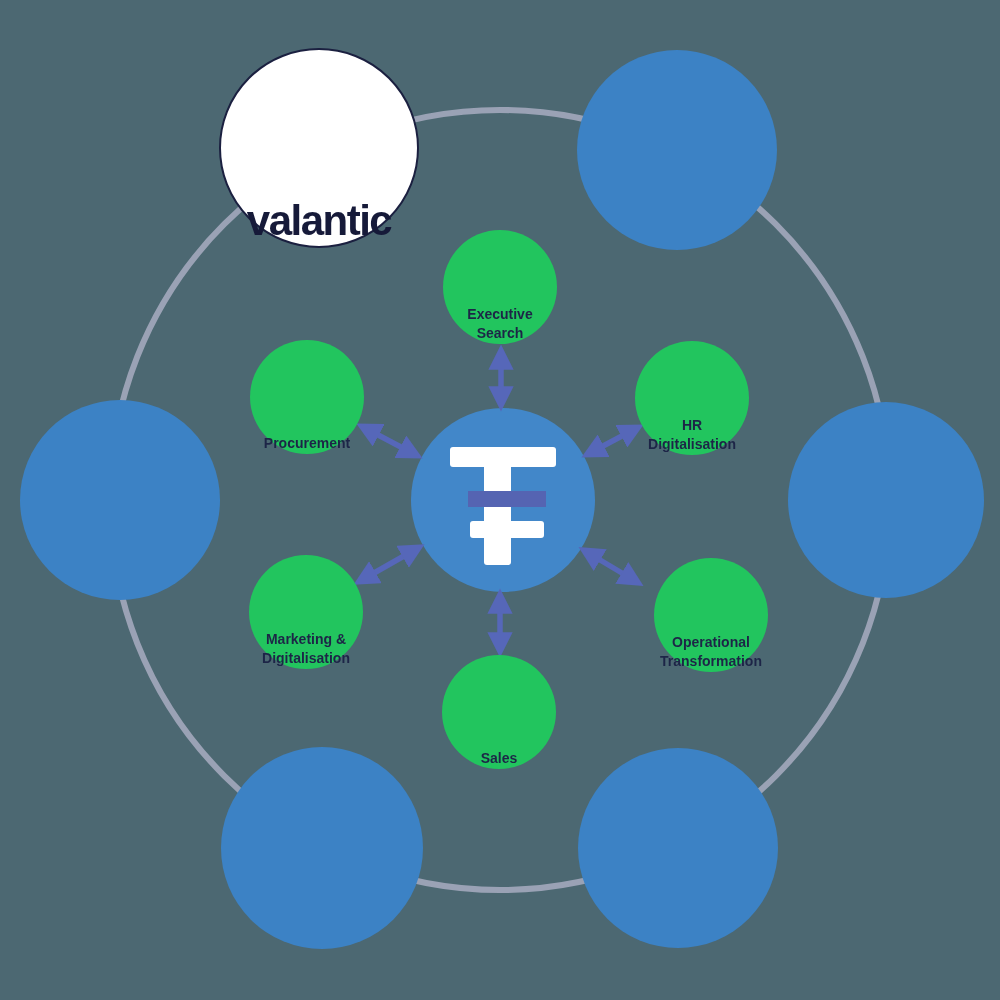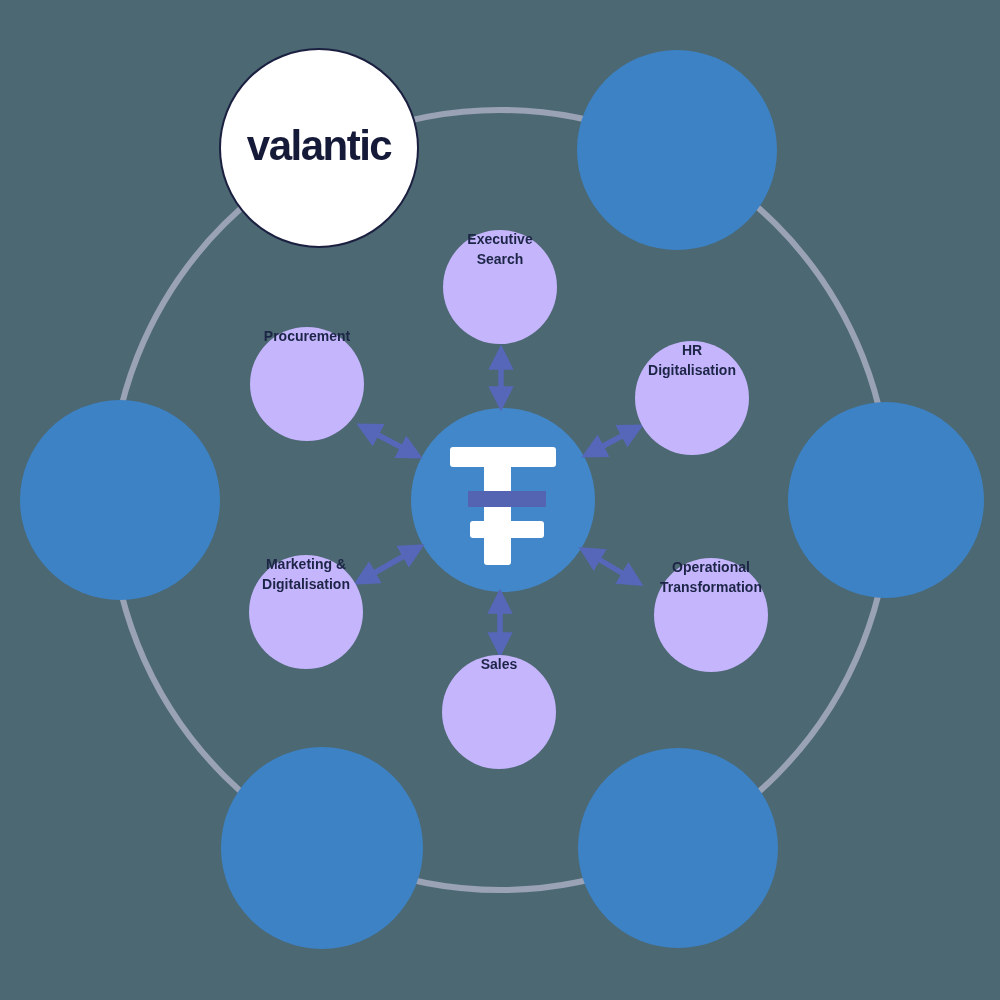--- a/index.html
+++ b/index.html
@@ -25,21 +25,21 @@
     border-radius: 50%;
     background: #3c82c5;
   }
 
   .valantic-circle {
     position: absolute;
     border-radius: 50%;
     background: #ffffff;
     border: 2px solid #1b2040;
     display: flex;
-    align-items: center;
+    align-items: flex-end;
     justify-content: center;
     box-sizing: border-box;
   }
   .valantic-wordmark {
     font-weight: bold;
     font-size: 42px;
     letter-spacing: -1.5px;
     color: #161a39;
     line-height: 1;
     padding-bottom: 4px;
@@ -50,40 +50,40 @@
     left: 411px; top: 408px;
     width: 184px; height: 184px;
     border-radius: 50%;
     background: #4287c9;
   }
 
   .satellite {
     position: absolute;
     width: 114px; height: 114px;
     border-radius: 50%;
-    background: #c4b5fd;
+    background: #22c55e;
     display: flex;
-    align-items: flex-start;
+    align-items: flex-end;
     justify-content: center;
   }
   .satellite .label {
     font-weight: bold;
     font-size: 14px;
     line-height: 1.4;
     color: #1d2547;
     text-align: center;
     white-space: pre-line;
   }
 
   .sat-executive    { left: 443px; top: 230px; }
   .sat-hr           { left: 635px; top: 341px; }
   .sat-operational  { left: 654px; top: 558px; }
   .sat-sales        { left: 442px; top: 655px; }
   .sat-marketing    { left: 249px; top: 555px; }
-  .sat-procurement  { left: 250px; top: 327px; }
+  .sat-procurement  { left: 250px; top: 340px; }
 
   .big-top-right    { left: 577px; top:  50px; width: 200px; height: 200px; }
   .big-right        { left: 788px; top: 402px; width: 196px; height: 196px; }
   .big-bottom-right { left: 578px; top: 748px; width: 200px; height: 200px; }
   .big-bottom-left  { left: 221px; top: 747px; width: 202px; height: 202px; }
   .big-left         { left:  20px; top: 400px; width: 200px; height: 200px; }
   .valantic-circle  { left: 219px; top:  48px; width: 200px; height: 200px; }
 </style>
 </head>
 <body>

